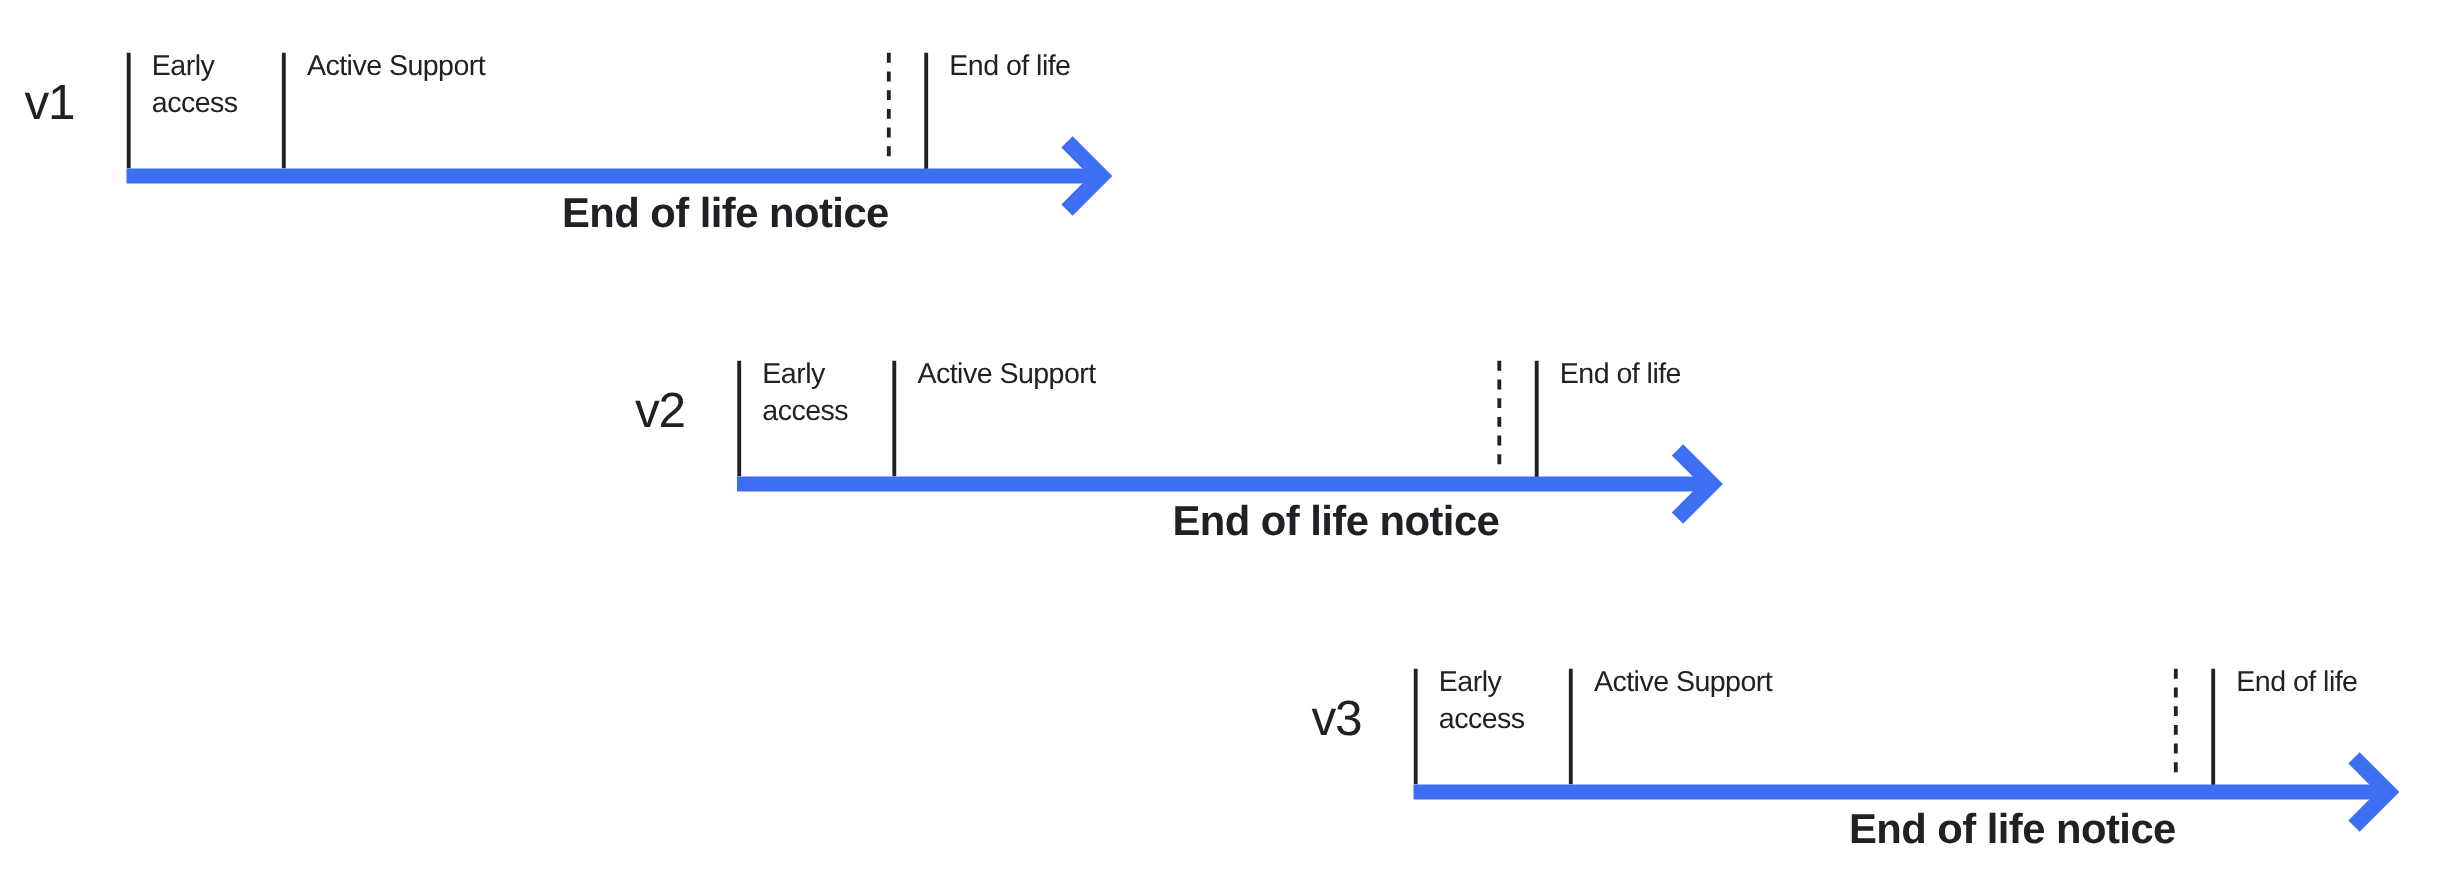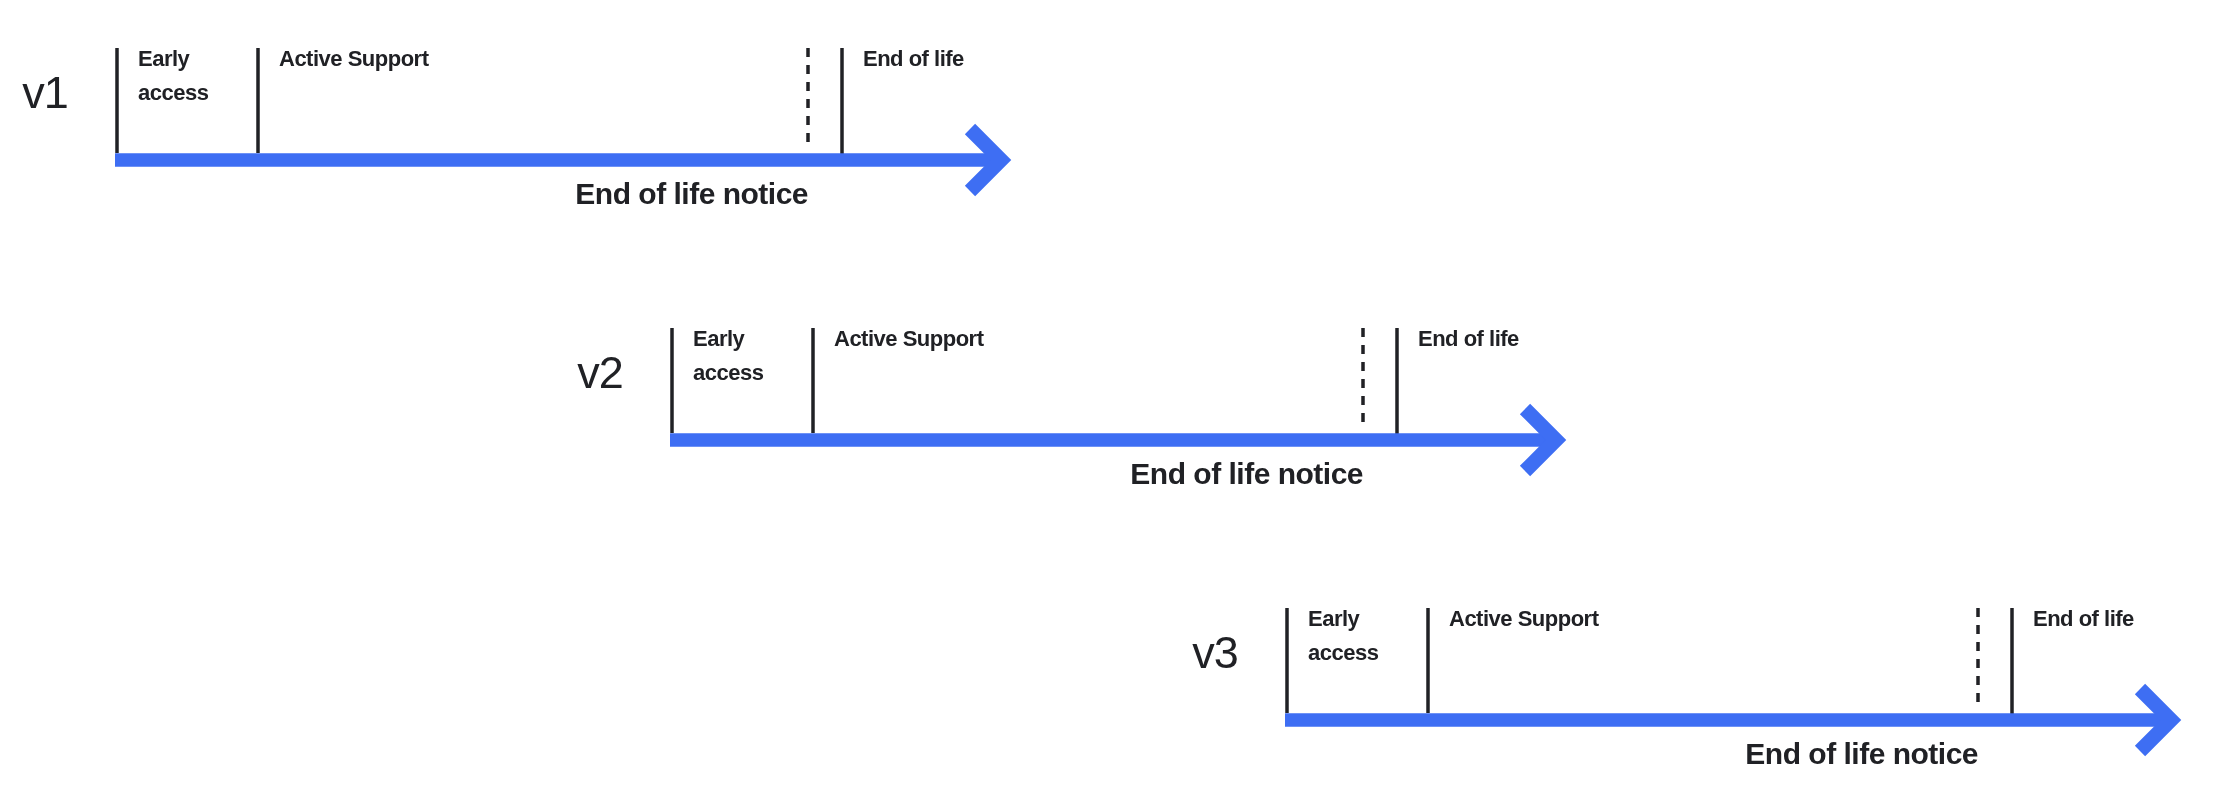--- a/index.html
+++ b/index.html
@@ -25,31 +25,31 @@
 
   .version-label {
     position: absolute; left: 0; top: 40px; width: 90px;
     text-align: center;
     font-size: 45px; font-weight: 400; line-height: 1.0;
     letter-spacing: -1px;
     color: var(--line);
   }
   .seg-label {
     position: absolute; top: 12px;
-    font-size: 22px; font-weight: 700; line-height: 34px;
+    font-size: 26px; font-weight: 400; line-height: 34px;
     letter-spacing: -0.5px;
     color: var(--line);
   }
   .seg-label.early  { left: 138px; width: 120px; }
   .seg-label.active { left: 279px; white-space: nowrap; }
   .seg-label.eol    { left: 863px; white-space: nowrap; }
   .notice-label {
     position: absolute; left: 0; top: 147px; width: 808px;
     text-align: right; white-space: nowrap;
-    font-size: 30px; font-weight: 700; line-height: 34px;
+    font-size: 38px; font-weight: 700; line-height: 34px;
     letter-spacing: -0.5px;
     color: var(--line);
   }
 </style>
 </head>
 <body>
 
 <div class="stage">
 
   <section class="timeline v1">

